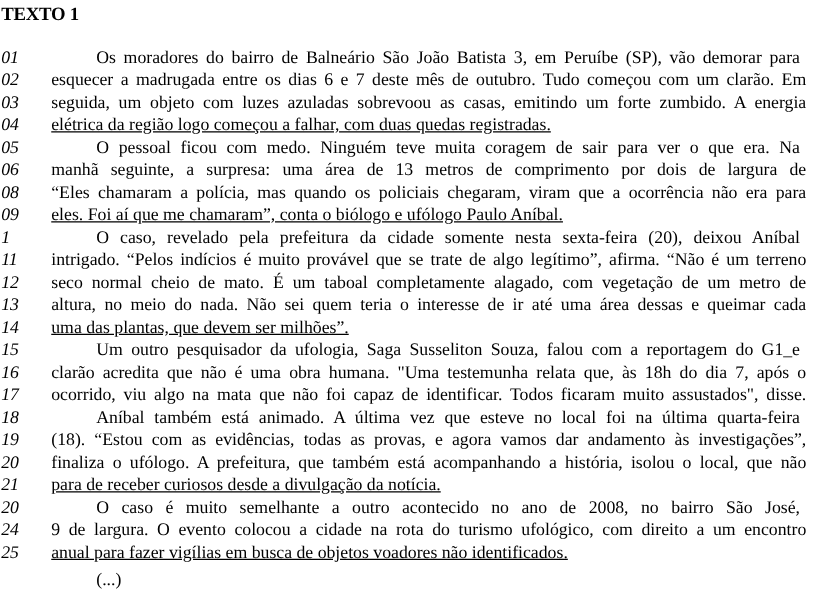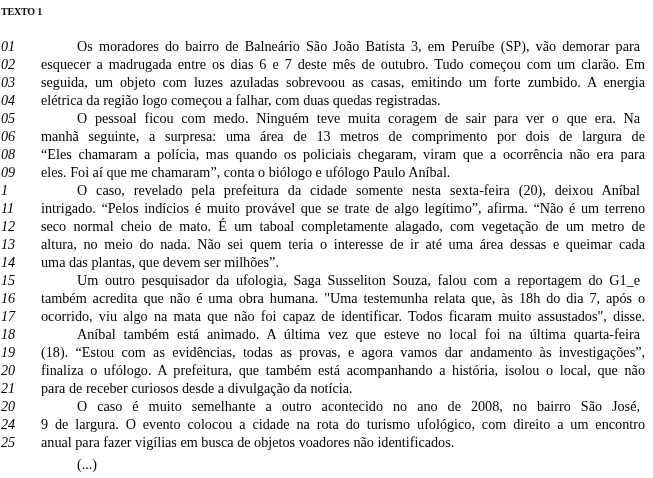--- a/index.html
+++ b/index.html
@@ -12,21 +12,21 @@
       height: 478px;
       position: relative;
       overflow: hidden;
       font-family: "Liberation Serif", "DejaVu Serif", serif;
       color: #000000;
     }
     .title {
       position: absolute;
       left: 1px;
       top: 3px;
-      font-size: 10px;
+      font-size: 15px;
       font-weight: bold;
       line-height: 18px;
       letter-spacing: -0.2px;
     }
     .lines {
       position: absolute;
       left: 0;
       top: 37px;
       width: 653px;
     }
@@ -52,20 +52,21 @@
       text-align-last: justify;
       white-space: nowrap;
       overflow: visible;
     }
     .txt.indent {
       left: 77px;
       width: 563px;
     }
     .txt.last {
       text-align-last: left;
+      text-decoration: underline;
     }
     
     .txt span.j {
       display: block;
       width: 100%;
       text-align: justify;
       text-align-last: justify;
       white-space: normal;
     }
     .txt.last span.j {
@@ -165,21 +166,21 @@
     </div>
     <div class="row">
       <span class="num">15</span>
       <span class="txt indent">
         <span class="j">Um outro pesquisador da ufologia, Saga Susseliton Souza, falou com a reportagem do G1_e</span>
       </span>
     </div>
     <div class="row">
       <span class="num">16</span>
       <span class="txt">
-        <span class="j">também acredita que não é uma obra humana. "Uma testemunha relata que, às 18h do dia 7, após o</span>
+        <span class="j">clarão acredita que não é uma obra humana. "Uma testemunha relata que, às 18h do dia 7, após o</span>
       </span>
     </div>
     <div class="row">
       <span class="num">17</span>
       <span class="txt">
         <span class="j">ocorrido, viu algo na mata que não foi capaz de identificar. Todos ficaram muito assustados", disse.</span>
       </span>
     </div>
     <div class="row">
       <span class="num">18</span>

